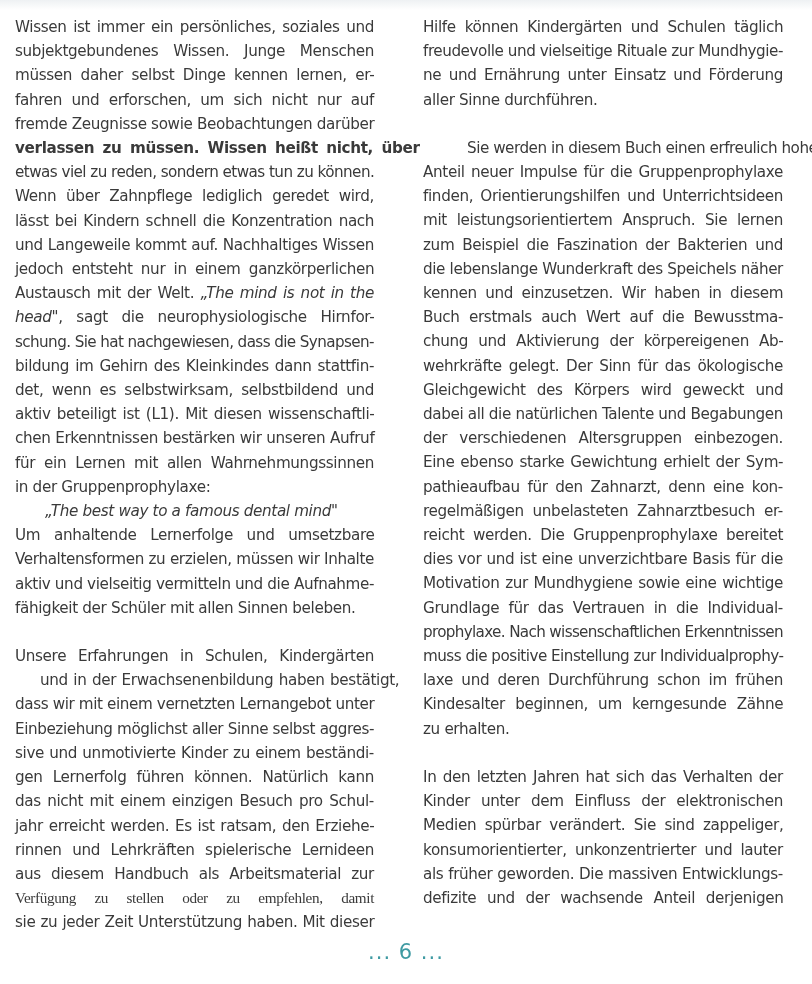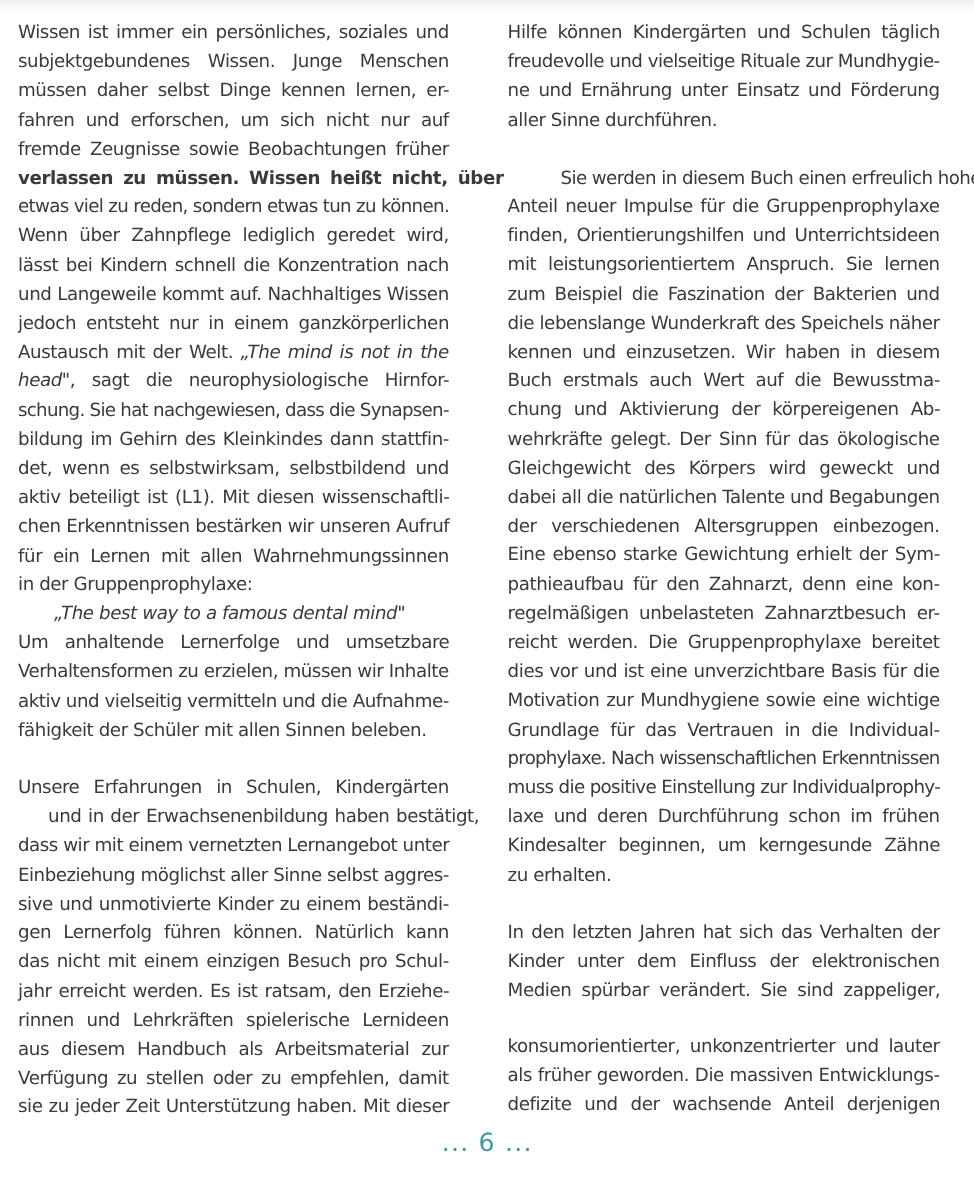--- a/index.html
+++ b/index.html
@@ -43,21 +43,21 @@
 
 <div class="topfade"></div>
 <div class="spec"></div>
 
 <div class="col left">
   <div>
     <span class="line" style="display: block; word-spacing: 2px;">Wissen ist immer ein persönliches, soziales und</span>
     <span class="line" style="display: block; word-spacing: 10.3333px;">subjektgebundenes Wissen. Junge Menschen</span>
     <span class="line" style="display: block; word-spacing: 4px;">müssen daher selbst Dinge kennen lernen, er-</span>
     <span class="line" style="display: block; word-spacing: 4.85714px;">fahren und erforschen, um sich nicht nur auf</span>
-    <span class="line" style="display: block;">fremde Zeugnisse sowie Beobachtungen früher</span>
+    <span class="line" style="display: block;">fremde Zeugnisse sowie Beobachtungen darüber</span>
     <span class="line" style="display: block; word-spacing: 3.5px; font-weight: bold;">verlassen zu müssen. Wissen heißt nicht, über</span>
     <span class="line" style="display: block; letter-spacing: -0.554082px;">etwas viel zu reden, sondern etwas tun zu können.</span>
     <span class="line" style="display: block; word-spacing: 5.2px;">Wenn über Zahnpflege lediglich geredet wird,</span>
     <span class="line" style="display: block; word-spacing: 1.83333px;">lässt bei Kindern schnell die Konzentration nach</span>
     <span class="line" style="display: block; word-spacing: 0.4px;">und Langeweile kommt auf. Nachhaltiges Wissen</span>
     <span class="line" style="display: block; word-spacing: 3.8px;">jedoch entsteht nur in einem ganzkörperlichen</span>
     <span class="line" style="display: block; word-spacing: 1.77778px;"><span>Austausch mit der Welt. </span><span class="it">„The mind is not in the</span></span>
     <span class="line" style="display: block; word-spacing: 9.25px;"><span class="it">head"</span><span>, sagt die neurophysiologische Hirnfor-</span></span>
     <span class="line" style="display: block; letter-spacing: -0.6px;">schung. Sie hat nachgewiesen, dass die Synapsen-</span>
     <span class="line" style="display: block; word-spacing: 1.5px;">bildung im Gehirn des Kleinkindes dann stattfin-</span>
@@ -77,21 +77,21 @@
     <span class="line" style="display: block; word-spacing: 7.25px;">Unsere Erfahrungen in Schulen, Kindergärten</span>
     <span class="line" style="display: block; word-spacing: 1px; margin-left: 25px;">und in der Erwachsenenbildung haben bestätigt,</span>
     <span class="line" style="display: block; letter-spacing: -0.392553px;">dass wir mit einem vernetzten Lernangebot unter</span>
     <span class="line" style="display: block; letter-spacing: -0.411224px;">Einbeziehung möglichst aller Sinne selbst aggres-</span>
     <span class="line" style="display: block; word-spacing: 0.666667px;">sive und unmotivierte Kinder zu einem beständi-</span>
     <span class="line" style="display: block; word-spacing: 5.6px;">gen Lernerfolg führen können. Natürlich kann</span>
     <span class="line" style="display: block; word-spacing: 1.85714px;">das nicht mit einem einzigen Besuch pro Schul-</span>
     <span class="line" style="display: block; word-spacing: 1.28571px;">jahr erreicht werden. Es ist ratsam, den Erziehe-</span>
     <span class="line" style="display: block; word-spacing: 6px;">rinnen und Lehrkräften spielerische Lernideen</span>
     <span class="line" style="display: block; word-spacing: 5.6px;">aus diesem Handbuch als Arbeitsmaterial zur</span>
-    <span class="line" style="display: block; word-spacing: 2.83333px;">Verfügung zu stellen oder zu empfehlen, damit</span>
+    <span class="line" style="display: block; word-spacing: 2.83333px; font-family: Liberation Serif, serif;">Verfügung zu stellen oder zu empfehlen, damit</span>
     <span class="line" style="display: block; word-spacing: 0.571429px;">sie zu jeder Zeit Unterstützung haben. Mit dieser</span>
   </div>
 </div>
 
 <div class="col right">
   <div>
     <span class="line" style="display: block; word-spacing: 4.4px;">Hilfe können Kindergärten und Schulen täglich</span>
     <span class="line" style="display: block; letter-spacing: -0.45px;">freudevolle und vielseitige Rituale zur Mundhygie-</span>
     <span class="line" style="display: block; word-spacing: 2.83333px;">ne und Ernährung unter Einsatz und Förderung</span>
     <span class="line last">aller Sinne durchführen.</span>
@@ -122,19 +122,19 @@
     <span class="line" style="display: block; letter-spacing: -0.526471px;">muss die positive Einstellung zur Individualprophy-</span>
     <span class="line" style="display: block; word-spacing: 3.83333px;">laxe und deren Durchführung schon im frühen</span>
     <span class="line" style="display: block; word-spacing: 5.75px;">Kindesalter beginnen, um kerngesunde Zähne</span>
     <span class="line last">zu erhalten.</span>
   </div>
   <div class="gap"></div>
   <div>
     <span class="line" style="display: block; word-spacing: 1.875px;">In den letzten Jahren hat sich das Verhalten der</span>
     <span class="line" style="display: block; word-spacing: 6.4px;">Kinder unter dem Einfluss der elektronischen</span>
     <span class="line" style="display: block; word-spacing: 4px;">Medien spürbar verändert. Sie sind zappeliger,</span>
-    <span class="line" style="display: block; word-spacing: 3.66667px; margin-top: 22px;">konsumorientierter, unkonzentrierter und lauter</span>
+    <span class="line" style="display: block; word-spacing: 3.66667px;">konsumorientierter, unkonzentrierter und lauter</span>
     <span class="line" style="display: block; word-spacing: 0.2px;">als früher geworden. Die massiven Entwicklungs-</span>
     <span class="line" style="display: block; word-spacing: 6.2px;">defizite und der wachsende Anteil derjenigen</span>
   </div>
 </div>
 
 <div class="pagenum">... 6 ...</div>
 
 </body></html>

